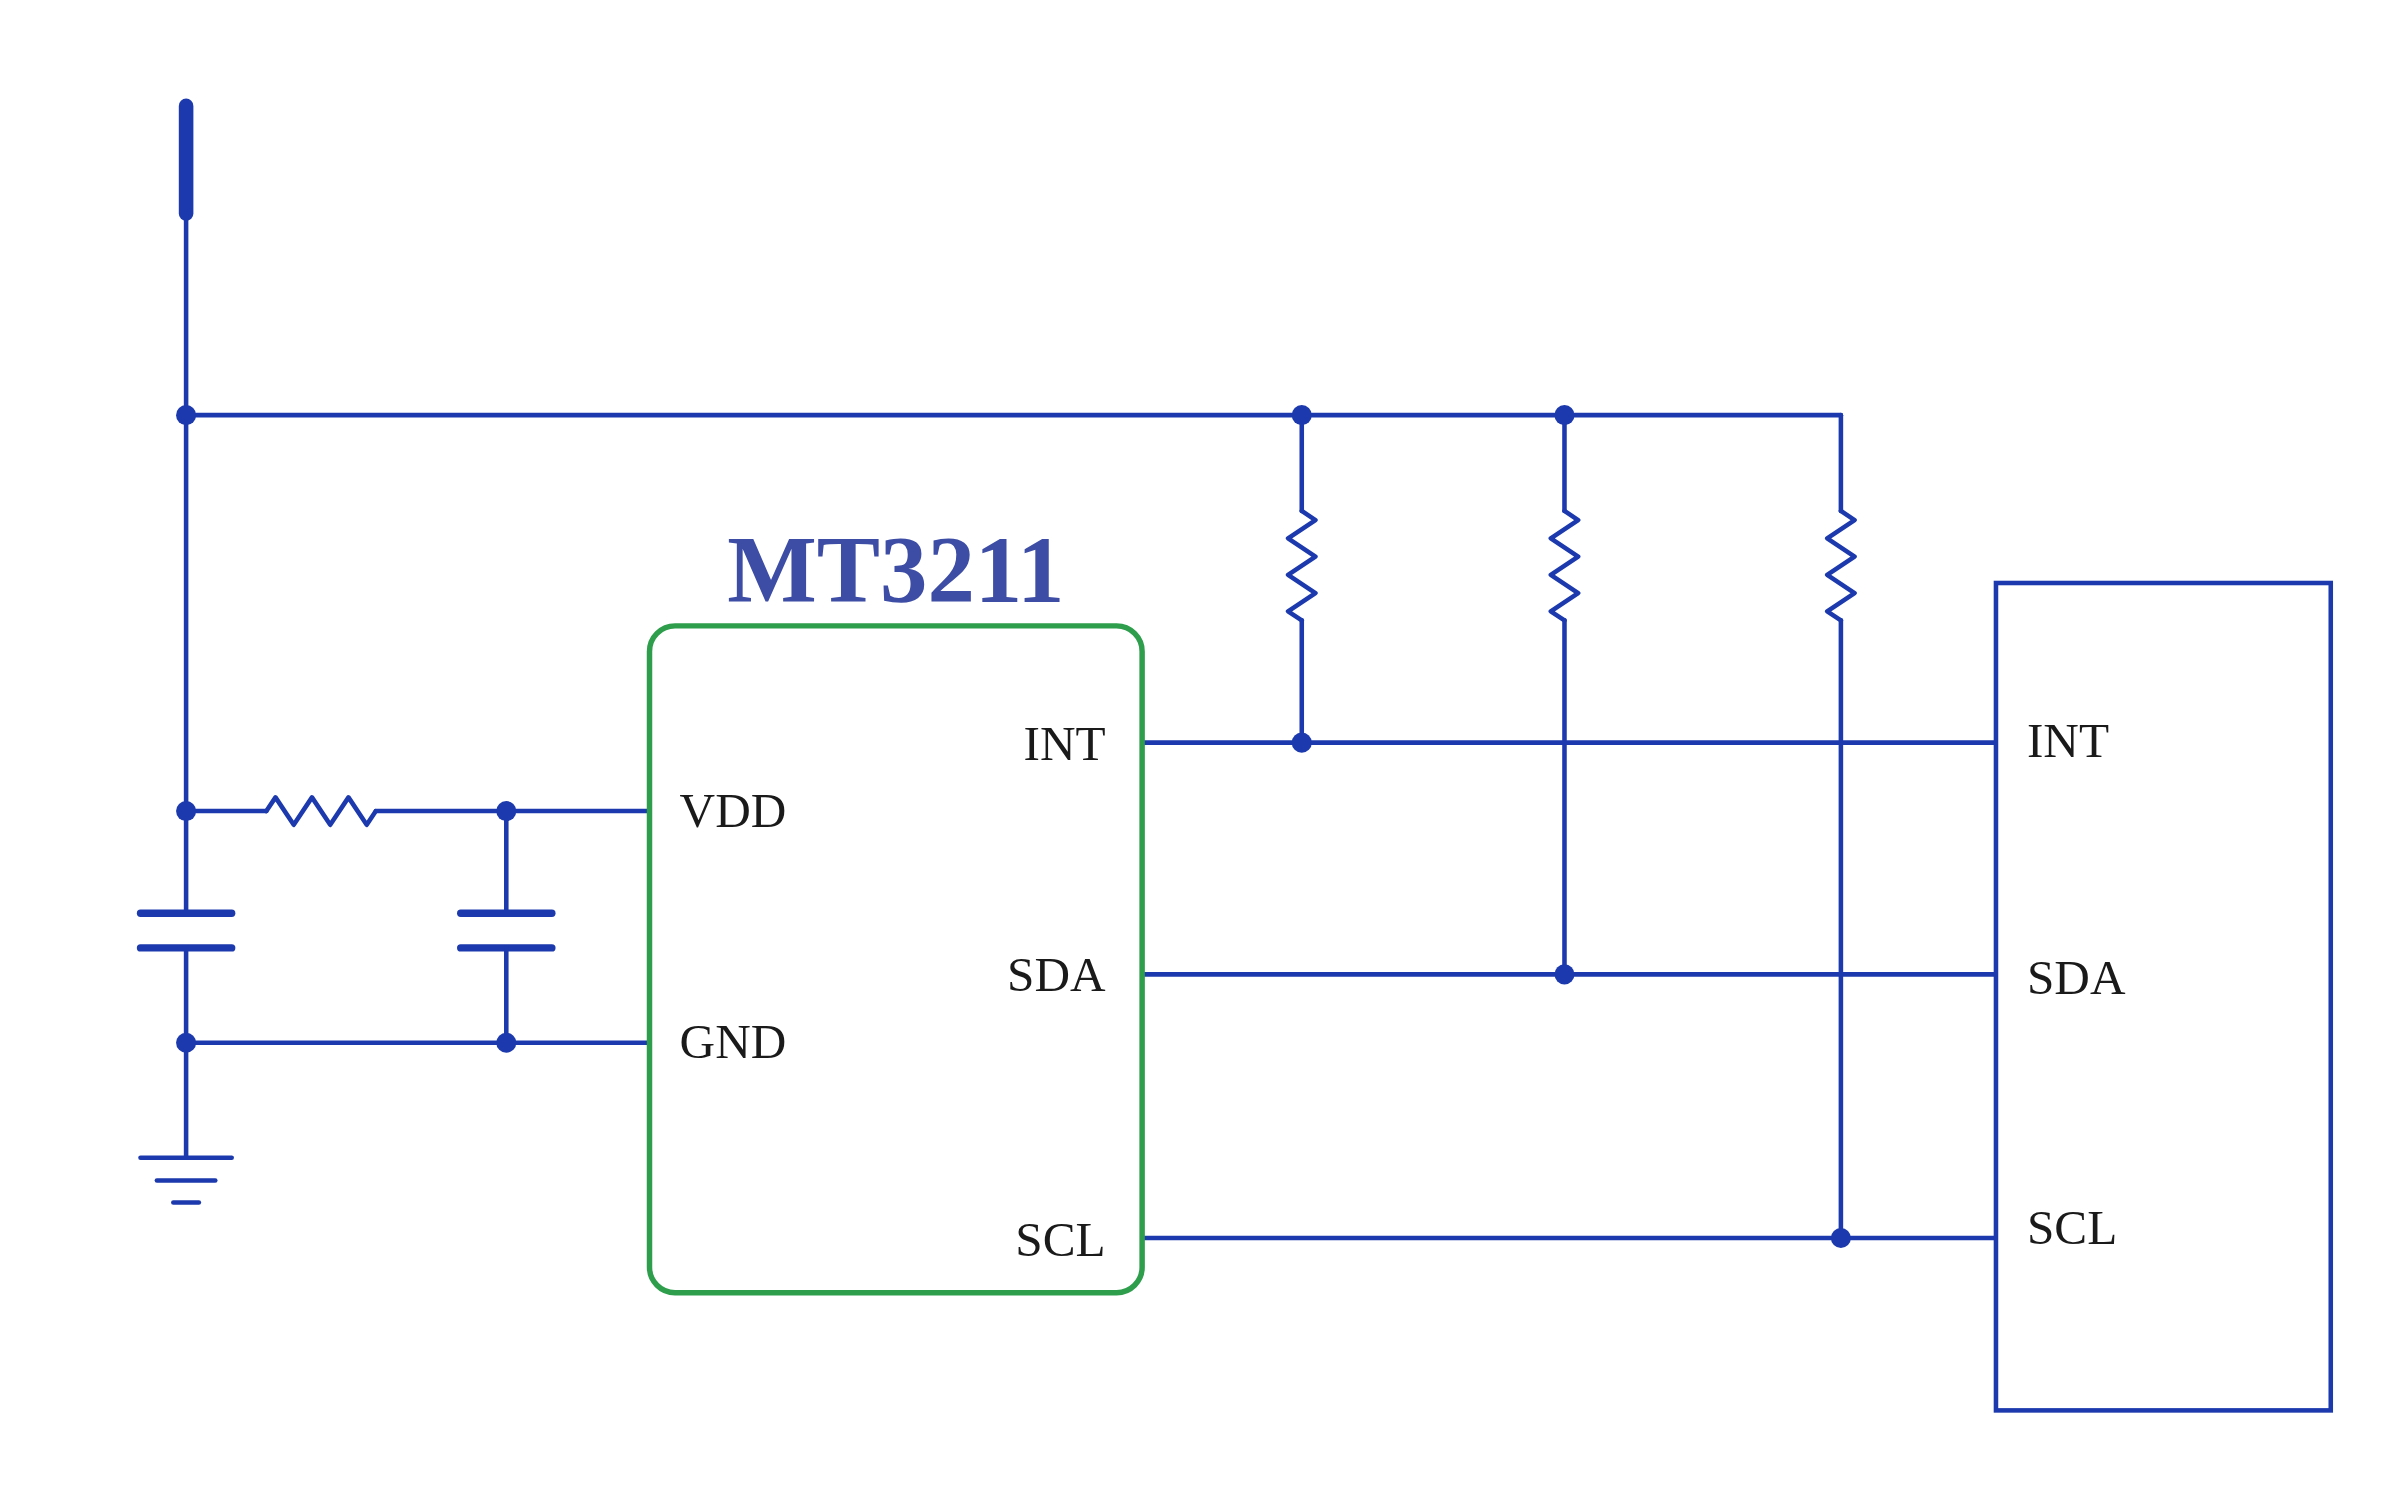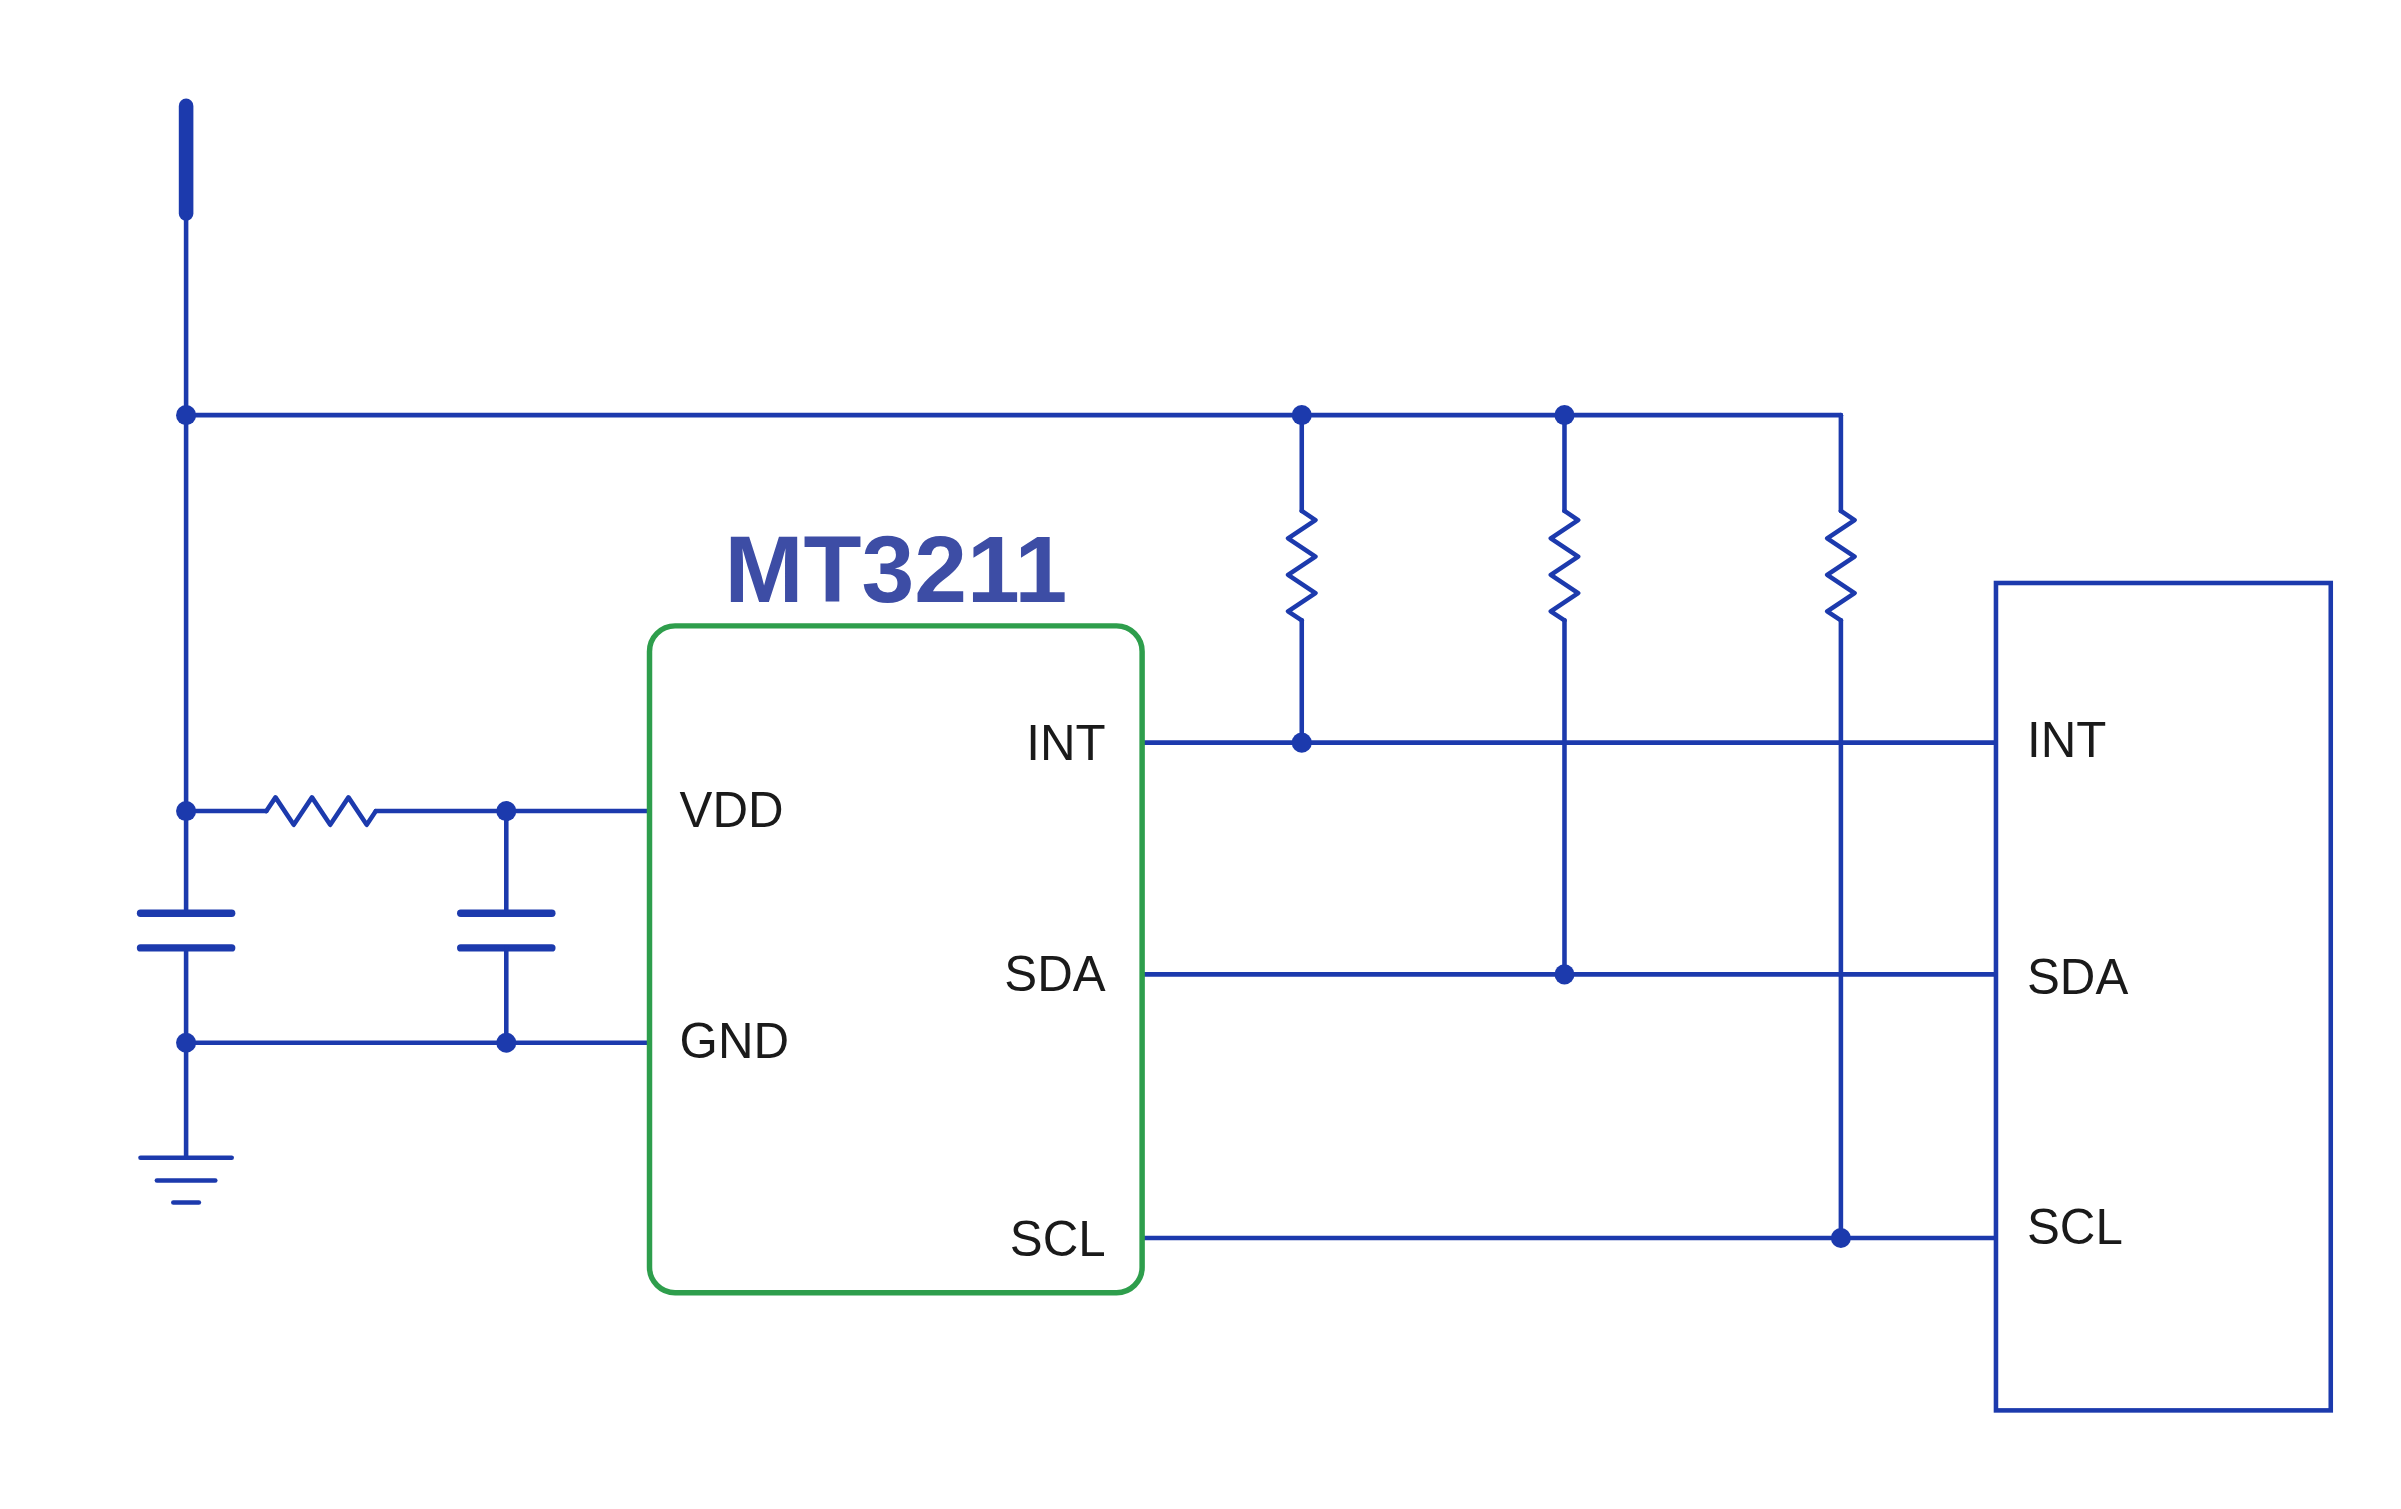--- a/index.html
+++ b/index.html
@@ -1,21 +1,21 @@
 <!DOCTYPE html>
 <html style="font-size:14.6px"><head>
 <meta charset="utf-8">
 <style>
   html, body { margin: 0; padding: 0; background: #ffffff; }
   .canvas {
     position: relative;
     width: 2401px;
     height: 1509px;
     background: #ffffff;
-    font-family: Liberation Sans, sans-serif;
+    font-family: Liberation Serif, serif;
     overflow: hidden;
   }
   svg { display: block; }
 
   .wire   { stroke: #1c3aad; stroke-width: 5; fill: none; stroke-linecap: round; stroke-linejoin: round; }
   .thick  { stroke-width: 8; }
   .bar    { stroke: #1c3aad; stroke-width: 16; stroke-linecap: round; }
   .dot    { fill: #1c3aad; stroke: none; }
   .chipbox{ fill: #ffffff; stroke: #2e9e4c; stroke-width: 6; }
   .hostbox{ fill: #ffffff; stroke: #1c3aad; stroke-width: 5; }

